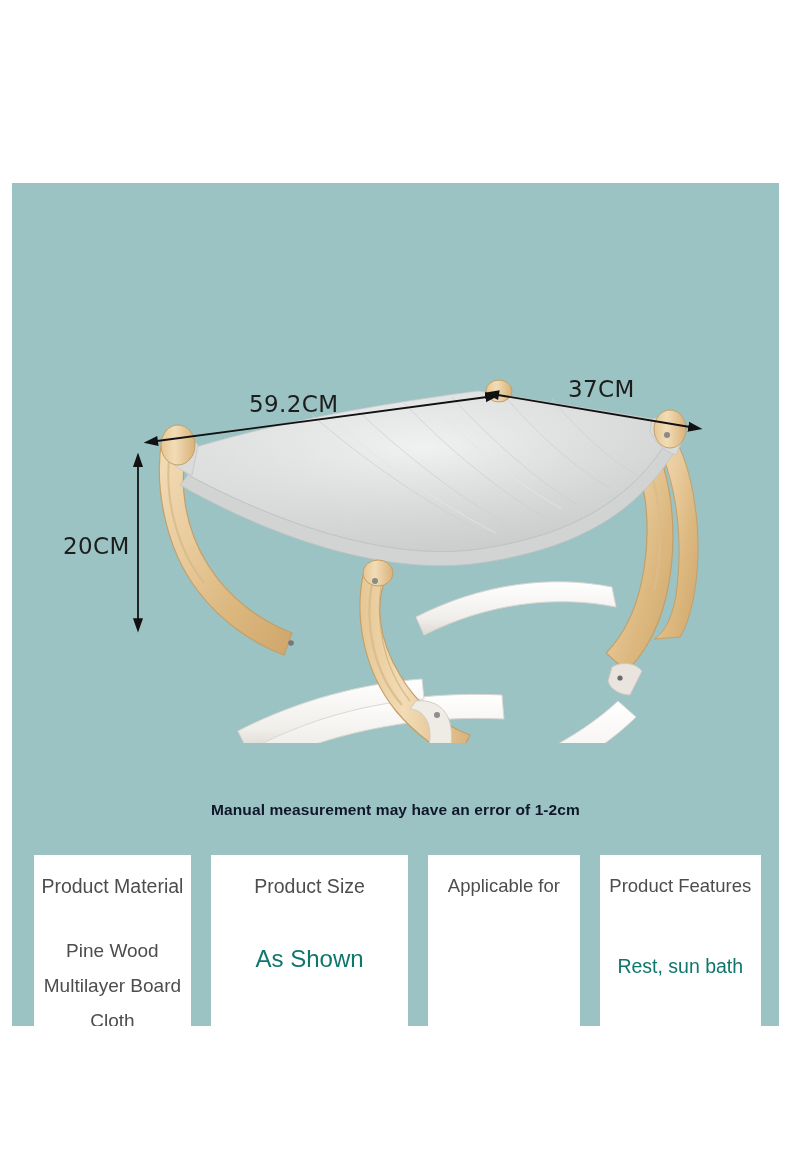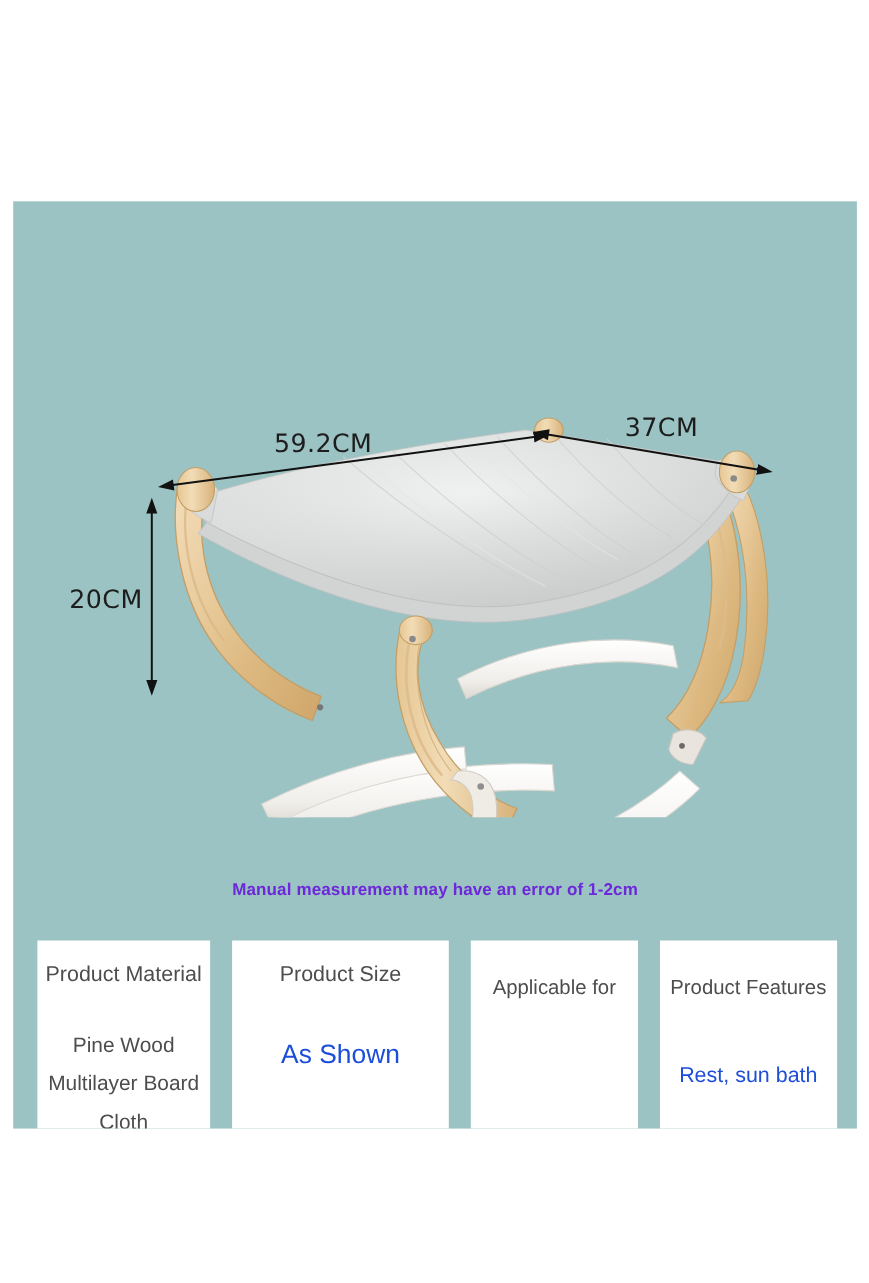--- a/index.html
+++ b/index.html
@@ -51,21 +51,21 @@
 
   #dim-lines { position: absolute; left: 0; top: 0; }
 
   
   #disclaimer {
     position: absolute;
     left: 0;
     top: 618px;
     width: 767px;
     text-align: center;
-    color: #6d28d9;
+    color: #0f172a;
     font-size: 15.5px;
     font-weight: bold;
     letter-spacing: 0.1px;
   }
 
   
   #spec-table {
     position: absolute;
     left: 22px;
     top: 672px;
@@ -87,31 +87,31 @@
   .spec-card.col-for      { width: 163px; }
   .spec-card.col-features { width: 174px; }
 
   .spec-head {
     color: #4d4d4d;
     font-size: 19.5px;
     line-height: 26px;
     white-space: nowrap;
     text-align: center;
   }
-  .spec-head.sm { font-size: 18.5px; margin-top: 12px; }
+  .spec-head.sm { font-size: 18.5px; }
 
   .spec-body {
     margin-top: 34px;
     text-align: center;
     font-size: 19px;
     line-height: 35px;
     color: #4d4d4d;
   }
   .spec-body.accent {
-    color: #1d4ed8;
+    color: #0f766e;
     font-size: 24px;
     margin-top: 42px;
   }
   .spec-body.accent.small {
     font-size: 19.5px;
     margin-top: 50px;
   }
 </style>
 </head>
 <body>

